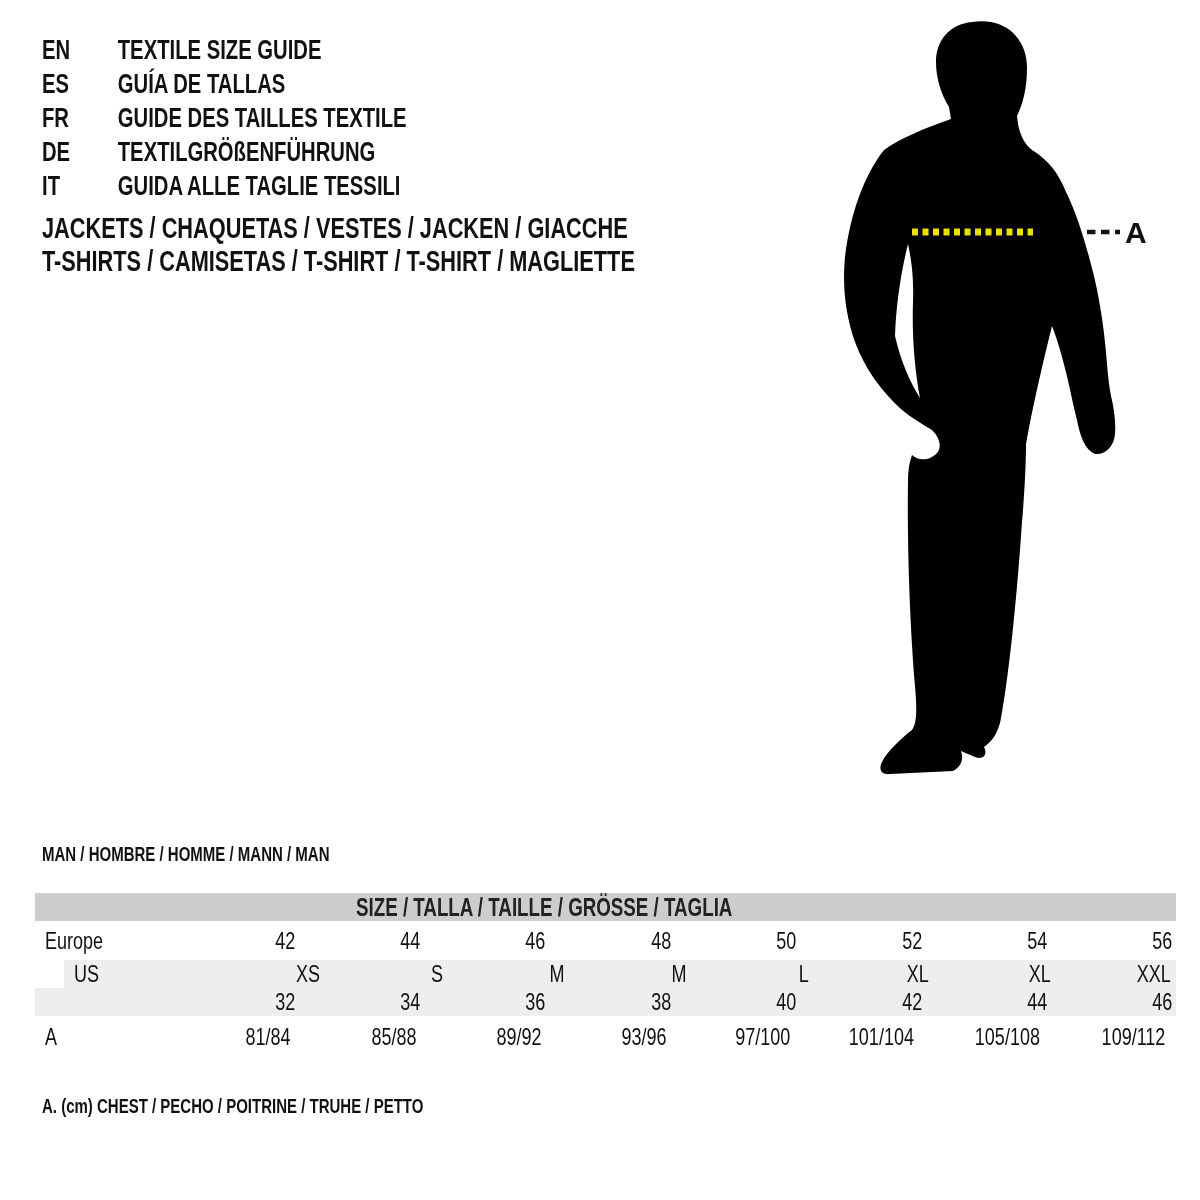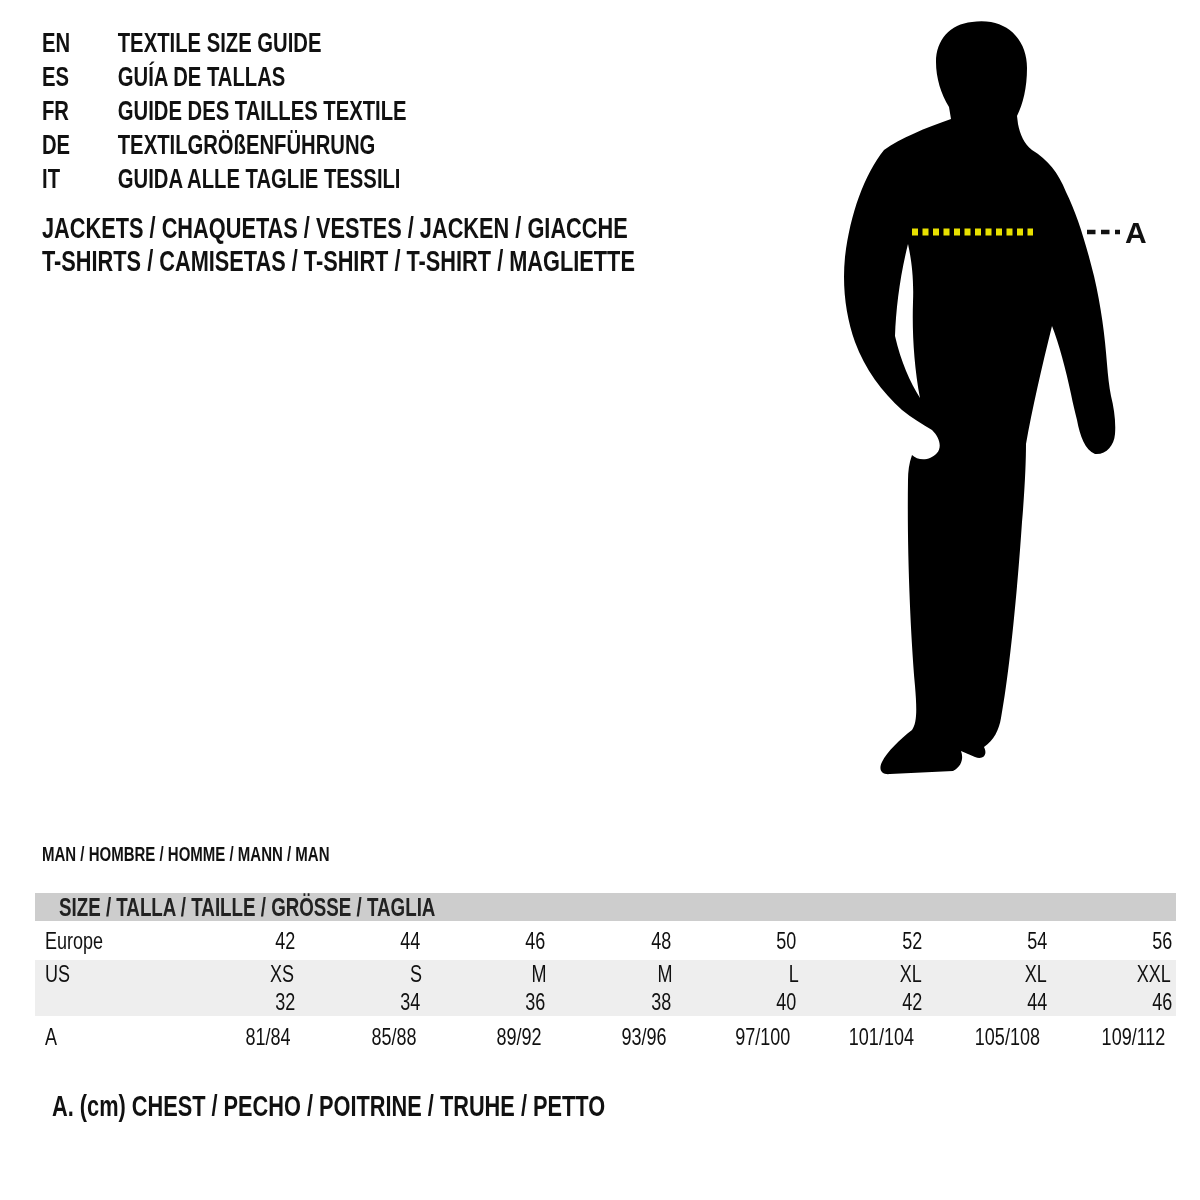--- a/index.html
+++ b/index.html
@@ -6,47 +6,47 @@
   body{
     width:1200px;height:1200px;position:relative;background:#ffffff;
     font-family:"Liberation Sans",sans-serif;color:#111;overflow:hidden;
     -webkit-font-smoothing:antialiased;
   }
   
   .cond{display:inline-block;transform:scaleX(0.75);transform-origin:0 50%;white-space:nowrap;}
   .condc{display:inline-block;transform:scaleX(0.75);transform-origin:50% 50%;white-space:nowrap;}
 
   
-  .langs{position:absolute;left:42px;top:26px;}
+  .langs{position:absolute;left:42px;top:33px;}
   .lang-row{display:flex;height:34px;align-items:center;font-weight:700;font-size:27px;
             transform:scaleX(0.75);transform-origin:0 50%;white-space:nowrap;}
   .lang-code{width:101px;flex:0 0 101px;}
 
   
   .cats{position:absolute;left:42px;top:212px;font-size:29px;font-weight:700;}
   .cats .cat-line{height:33px;line-height:33px;}
 
   
   .figure-wrap{position:absolute;left:820px;top:14px;width:334px;height:766px;}
   .figure-wrap svg{display:block;width:100%;height:100%;}
 
   
   .section-title{position:absolute;left:42px;top:840px;font-size:20px;font-weight:700;height:28px;line-height:28px;}
 
   
   .size-table{position:absolute;left:35px;top:893px;width:1141px;}
   .thead{height:28px;background:#cdcdcd;display:flex;align-items:center;
-         padding-left:24px;font-size:25px;font-weight:700;color:#222;}
+         padding-left:2px;font-size:25px;font-weight:700;color:#222;justify-content:center;}
   .trow{display:flex;align-items:center;font-size:24px;font-weight:400;}
   .trow.shade{background:#eeeeee;}
   .tlabel{width:138px;flex:0 0 138px;padding-left:10px;box-sizing:border-box;}
   .tcell{flex:1 1 0;text-align:right;}
 
   
-  .footnote{position:absolute;left:42px;top:1092px;font-size:29px;font-weight:700;height:28px;line-height:28px;margin-left:10px;}
+  .footnote{position:absolute;left:42px;top:1092px;font-size:20px;font-weight:700;height:28px;line-height:28px;}
 </style>
 </head>
 <body>
 
 <div class="langs">
     <div class="lang-row">
       <span class="lang-code">EN</span>
       <span>TEXTILE SIZE GUIDE</span>
     </div>
     <div class="lang-row">
@@ -139,21 +139,21 @@
         <div class="tlabel"><span class="cond">Europe</span></div>
         <div class="tcell"><span class="condc">42</span></div>
         <div class="tcell"><span class="condc">44</span></div>
         <div class="tcell"><span class="condc">46</span></div>
         <div class="tcell"><span class="condc">48</span></div>
         <div class="tcell"><span class="condc">50</span></div>
         <div class="tcell"><span class="condc">52</span></div>
         <div class="tcell"><span class="condc">54</span></div>
         <div class="tcell"><span class="condc">56</span></div>
       </div>
-      <div class="trow shade" style="height: 28px;">
+      <div class="trow shade" style="height: 28px; margin-left: 29px;">
         <div class="tlabel"><span class="cond">US</span></div>
         <div class="tcell"><span class="condc">XS</span></div>
         <div class="tcell"><span class="condc">S</span></div>
         <div class="tcell"><span class="condc">M</span></div>
         <div class="tcell"><span class="condc">M</span></div>
         <div class="tcell"><span class="condc">L</span></div>
         <div class="tcell"><span class="condc">XL</span></div>
         <div class="tcell"><span class="condc">XL</span></div>
         <div class="tcell"><span class="condc">XXL</span></div>
       </div>

